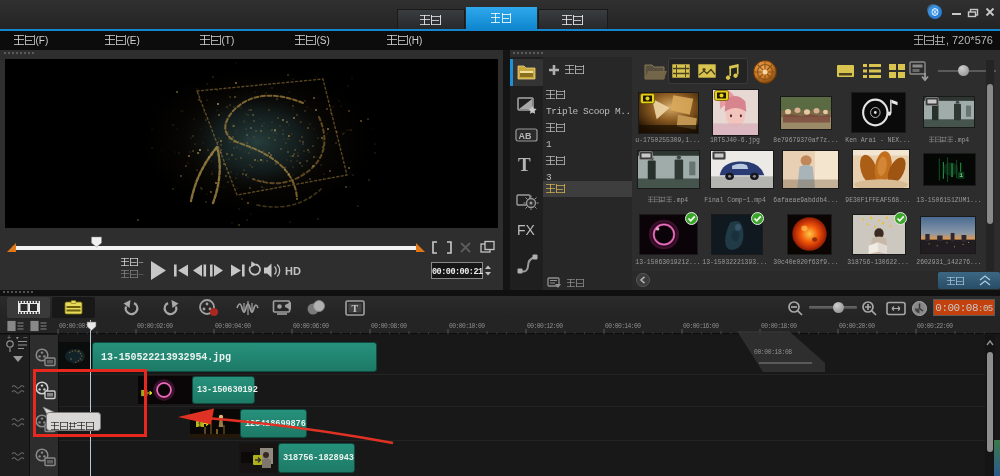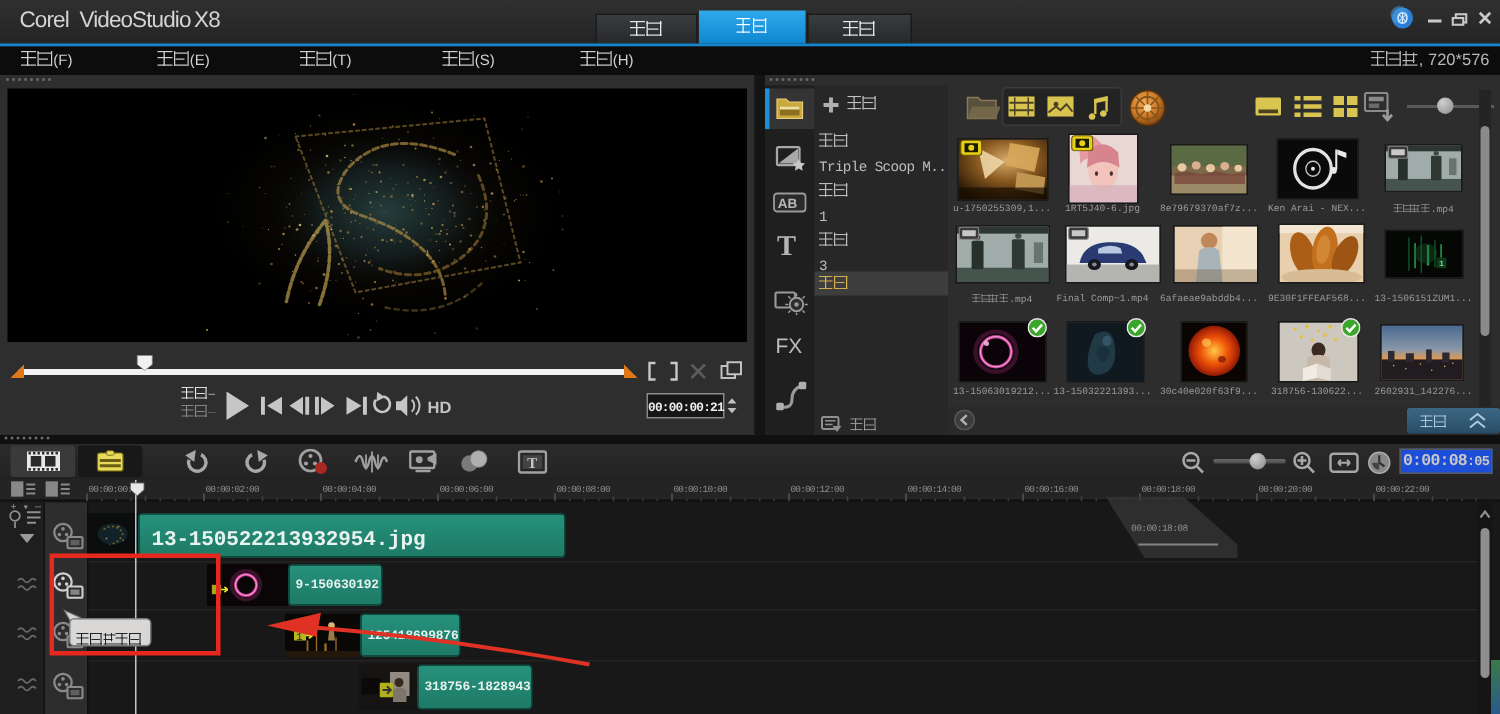--- a/index.html
+++ b/index.html
@@ -27,21 +27,20 @@
  linear-gradient(currentColor,currentColor) 0 62%/80% 8%,
  linear-gradient(currentColor,currentColor) 20% 0/8% 100%,
  linear-gradient(currentColor,currentColor) 78% 30%/8% 70%,
  linear-gradient(currentColor,currentColor) 0 100%/100% 8%;
 background-repeat:no-repeat;}
 .dots{display:flex;gap:2px;}
 .dots i{width:2px;height:2px;border-radius:50%;background:#6a6a6a;display:block;}
 </style></head><body>
 <div id="app">
 <div class="abs" style="left:0;top:0;width:1000px;height:29px;background:linear-gradient(#303030,#242424);"></div>
-<div class="abs" style="left:13px;top:5px;font-size:15px;color:#d4d4d4;letter-spacing:-0.6px;">Corel&nbsp; VideoStudio X8</div>
 <div class="abs" style="left:397px;top:9px;width:68px;height:20px;background:linear-gradient(#3a3d40,#26282a);border:1px solid #1a1a1a;border-bottom:none;color:#e8e8e8;font-size:11px;font-weight:bold;text-align:center;padding-top:4px;"><span class="cj"></span><span class="cj k"></span></div>
 <div class="abs" style="left:466px;top:7px;width:71px;height:22px;background:linear-gradient(#2fa8ec,#0f87cf);color:#fff;font-size:11px;font-weight:bold;text-align:center;padding-top:5px;"><span class="cj"></span><span class="cj k"></span></div>
 <div class="abs" style="left:538px;top:9px;width:70px;height:20px;background:linear-gradient(#3a3d40,#26282a);border:1px solid #1a1a1a;border-bottom:none;color:#e8e8e8;font-size:11px;font-weight:bold;text-align:center;padding-top:4px;"><span class="cj"></span><span class="cj k"></span></div>
 <div class="abs" style="left:0;top:29px;width:1000px;height:2px;background:#1486d0;"></div>
 <svg class="abs" style="left:926px;top:3px;" width="72" height="18" viewBox="0 0 72 18">
       <circle cx="9" cy="9" r="7" fill="#2a7fd4"></circle>
       <circle cx="7" cy="7" r="6" fill="#4aa3e8" opacity="0.5"></circle>
       <path d="M6 9a3 3.5 0 0 0 6 0a3 3.5 0 0 0-6 0" fill="none" stroke="#d8ecff" stroke-width="1"></path>
       <path d="M9 5.5v7M6.5 6.5l5 5M11.5 6.5l-5 5" stroke="#d8ecff" stroke-width="0.7"></path>
       <rect x="26" y="10" width="9" height="2" fill="#c8c8c8"></rect>
@@ -895,21 +894,21 @@
 <svg class="abs" style="left:886px;top:301px;" width="20" height="15" viewBox="0 0 20 15">
 <rect x="1" y="1.5" width="18" height="12" rx="2" fill="none" stroke="#a8a8a8" stroke-width="1.6"></rect>
 <path d="M6 7.5 h8 M6 7.5 l2 -2 M6 7.5 l2 2 M14 7.5 l-2 -2 M14 7.5 l-2 2" stroke="#a8a8a8" stroke-width="1.2" fill="none"></path>
 </svg>
 <svg class="abs" style="left:911px;top:300px;" width="17" height="17" viewBox="0 0 17 17">
 <circle cx="8.5" cy="8.5" r="7" fill="#888"></circle>
       <circle cx="8.5" cy="8.5" r="7" fill="none" stroke="#aaa" stroke-width="1"></circle>
 <path d="M8.5 8.5 L8.5 3.5 M8.5 8.5 L12 11" stroke="#333" stroke-width="1.5"></path>
 <path d="M8.5 8.5 L3.8 8.5 A4.7 4.7 0 0 0 8.5 13.2 Z" fill="#444"></path>
 </svg>
-<div class="abs mono" style="left:933px;top:299px;width:62px;height:17px;border:1px solid #5a5a5a;background:#1d4ed8;color:#c8c8c8;font-size:11px;text-align:center;padding-top:2px;letter-spacing:-0.5px;font-weight:bold;">0:00:08<span style="font-size:9px;">:05</span></div>
+<div class="abs mono" style="left:933px;top:299px;width:62px;height:17px;border:1px solid #5a5a5a;background:#c2410c;color:#c8c8c8;font-size:11px;text-align:center;padding-top:2px;letter-spacing:-0.5px;">0:00:08<span style="font-size:9px;">:05</span></div>
 <div class="abs" style="left:0;top:319px;width:1000px;height:15px;background:#242424;border-bottom:1px solid #0e0e0e;"></div>
 <svg class="abs" style="left:7px;top:320px;" width="44" height="13" viewBox="0 0 44 13">
 <g fill="none" stroke="#888" stroke-width="1.2">
 <rect x="1" y="1.5" width="7" height="9" fill="#888"></rect>
         <path d="M10.5 3 h6 M10.5 6 h6 M10.5 9 h6"></path>
 <rect x="24" y="1.5" width="7" height="9" fill="#888"></rect>
         <path d="M33.5 3 h6 M33.5 6 h6 M33.5 9 h6"></path>
 </g>
     </svg>
 <svg class="abs" style="left:0;top:319px;" width="1000" height="15" viewBox="0 0 1000 15">
@@ -1097,31 +1096,31 @@
 </svg>
 <svg class="abs" style="left:34px;top:448px;" width="22" height="19" viewBox="0 0 22 19">
 <circle cx="8" cy="7" r="5.8" fill="none" stroke="#8a8a8a" stroke-width="1.5"></circle>
 <circle cx="8" cy="4.6" r="1.2" fill="#8a8a8a"></circle>
       <circle cx="5.6" cy="8.4" r="1.2" fill="#8a8a8a"></circle>
       <circle cx="10.4" cy="8.4" r="1.2" fill="#8a8a8a"></circle>
 <rect x="11" y="10" width="10" height="7.5" rx="1" fill="#2d2d2d" stroke="#8a8a8a" stroke-width="1.4"></rect>
 <rect x="13" y="12" width="6" height="3.5" fill="#8a8a8a" opacity="0.55"></rect>
 </svg>
 <div class="abs" style="left:92px;top:342px;width:285px;height:30px;background:linear-gradient(#26917c,#1d7a66);border:1px solid #0f4a3e;border-radius:3px;"></div>
-<div class="abs mono" style="left:101px;top:352.0px;font-size:14px;font-weight:bold;color:#e8f2ee;white-space:nowrap;letter-spacing:-0.1px;">13-150522213932954.jpg</div>
+<div class="abs mono" style="left:101px;top:352.0px;font-size:10px;font-weight:bold;color:#e8f2ee;white-space:nowrap;letter-spacing:-0.1px;">13-150522213932954.jpg</div>
 <svg class="abs" style="left:58px;top:342px;" width="34" height="30" viewBox="0 0 34 30">
 <rect width="34" height="30" fill="#0b0c0c"></rect>
 <ellipse cx="17" cy="14" rx="10" ry="7" fill="#142e36" opacity="0.7"></ellipse>
 <path d="M11 11 q7 -5 13 2 q-2 7 -9 8" fill="none" stroke="#8a6a2c" stroke-width="1.1" stroke-dasharray="1.5 1.5" opacity="0.8"></path>
 <circle cx="13" cy="17" r="0.7" fill="#b89850" opacity="0.8"></circle>
       <circle cx="21" cy="9" r="0.7" fill="#b89850" opacity="0.7"></circle>
       <circle cx="24" cy="18" r="0.6" fill="#a88840" opacity="0.7"></circle>
 </svg>
 <div class="abs" style="left:192px;top:376px;width:63px;height:28px;background:linear-gradient(#26917c,#1d7a66);border:1px solid #0f4a3e;border-radius:3px;"></div>
-<div class="abs mono" style="left:197px;top:385.0px;font-size:8.6px;font-weight:bold;color:#e8f2ee;white-space:nowrap;letter-spacing:-0.1px;">9-150630192</div>
+<div class="abs mono" style="left:197px;top:385.0px;font-size:8.6px;font-weight:bold;color:#e8f2ee;white-space:nowrap;letter-spacing:-0.1px;">13-150630192</div>
 <svg class="abs" style="left:138px;top:376px;" width="54" height="28" viewBox="0 0 54 28">
 <rect width="54" height="28" fill="#0a0608"></rect>
 <circle cx="26" cy="14" r="7" fill="none" stroke="#c84098" stroke-width="2"></circle>
 <circle cx="26" cy="14" r="7" fill="none" stroke="#f890d0" stroke-width="0.8"></circle>
 <circle cx="26" cy="14" r="9.5" fill="none" stroke="#802860" stroke-width="2.5" opacity="0.4"></circle>
 </svg>
 <svg class="abs" style="left:141px;top:389px;" width="11" height="8" viewBox="0 0 12 9">
       <rect x="0" y="1" width="7" height="7" fill="#b8b81c" opacity="0.9"></rect>
       <path d="M7 4.5 l5 0 M9.5 2.5 l2.5 2 l-2.5 2" stroke="#e8e820" stroke-width="1.2" fill="none"></path>
     </svg>

